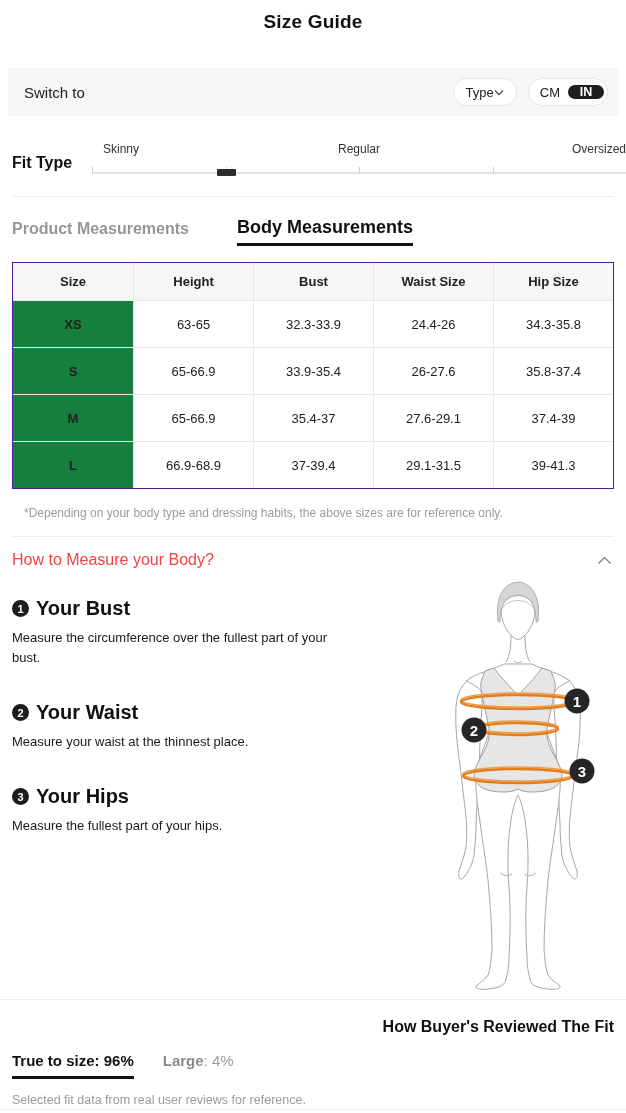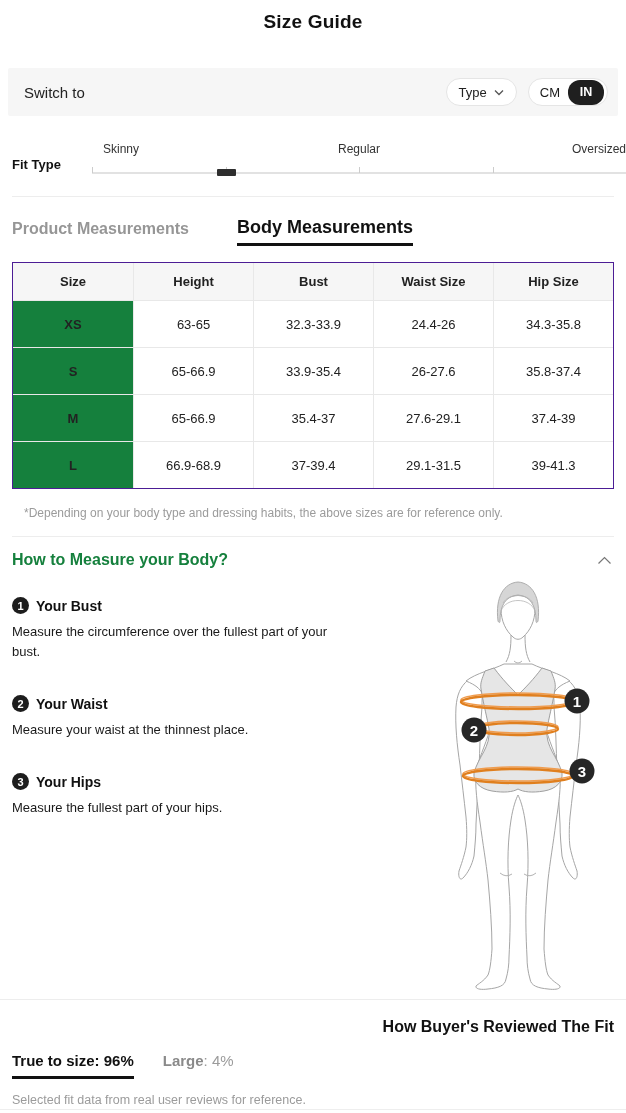--- a/index.html
+++ b/index.html
@@ -8,30 +8,30 @@
 
   
   .title { text-align:center; font-size:19px; font-weight:bold; color:#111; padding-top:11px; letter-spacing:.2px; }
 
   
   .switch-bar { margin:35px 8px 0 8px; height:48px; background:#f6f6f6; border-radius:2px;
     display:flex; align-items:center; padding:0 10px 0 16px; }
   .switch-label { font-size:15px; color:#222; flex:1; }
   .pill { background:#fff; border:1px solid #e5e5e5; border-radius:15px; height:28px;
     display:flex; align-items:center; font-size:13px; color:#222; }
-  .type-pill { padding:0 12px; gap:7px; margin-right:11px; cursor:pointer; }
+  .type-pill { padding:0 12px; margin-right:11px; cursor:pointer; }
   .chev-down { width:10px; height:7px; display:block; }
   .unit-pill { padding:0 3px 0 11px; gap:8px; cursor:pointer; }
   .unit-cm { color:#1a1a1a; }
-  .unit-in { background:#1f1f1f; color:#fff; border-radius:12px; height:25px; min-width:36px;
+  .unit-in { background:#1f1f1f; color:#fff; border-radius:12px; height:14px; min-width:36px;
     display:flex; align-items:center; justify-content:center; font-size:12.5px; font-weight:bold; }
 
   
   .fit-row { margin:26px 0 0 12px; display:flex; }
-  .fit-label { font-size:13px; font-weight:bold; color:#111; align-self:flex-end; padding-bottom:2px; width:80px; }
+  .fit-label { font-size:16px; font-weight:bold; color:#111; align-self:flex-end; padding-bottom:2px; width:80px; }
   .slider-wrap { flex:1; }
   .slider-labels { position:relative; height:18px; font-size:12px; color:#333; }
   .sl-skinny { position:absolute; left:0; top:0;margin-left:11px; }
   .sl-regular { position:absolute; left:50%; transform:translateX(-50%); top:0; }
   .sl-oversized { position:absolute; right:0; top:0; }
   .slider-track { position:relative; margin-top:12px; height:2px; background:#e2e2e2; }
   .tick { position:absolute; width:1px; height:6px; background:#ccc; top:-5px; }
   .slider-handle { position:absolute; width:19px; height:7px; background:#2e2e2e; border-radius:1px;
     top:-3px; left:calc(var(--pct,25%) - 9px); cursor:pointer; }
 
@@ -54,28 +54,28 @@
   .t-head .t-cell { height:37px; font-weight:bold; background:#f6f6f6; }
   .t-body .t-cell { height:46px; background:#fff; }
   .t-body .t-cell.size-col { background:#15803d; font-weight:bold; }
 
   .disclaimer { margin:17px 12px 0 24px; font-size:12px; color:#9b9b9b; }
   .div2 { margin-top:16px; }
 
   
   .measure-section { position:relative; padding:14px 12px 0 12px; height:462px; }
   .measure-head { display:flex; align-items:center; justify-content:space-between; }
-  .measure-title { font-size:16px; color:#15803d;font-weight:bold; }
+  .measure-title { font-size:16px; color:#ef4444; }
   .chev-up { width:15px; height:9px; display:block; margin-right:2px; cursor:pointer; }
   .measure-items { width:345px; margin-top:28px; }
   .m-item { margin-bottom:33px; }
   .m-title-row { display:flex; align-items:center; gap:7px; }
   .m-badge { width:17px; height:17px; border-radius:50%; background:#1d1d1d; color:#fff;
     font-size:11px; font-weight:bold; display:flex; align-items:center; justify-content:center; }
-  .m-title { font-size:14px; font-weight:bold; color:#111; }
+  .m-title { font-size:20px; font-weight:bold; color:#111; }
   .m-desc { margin-top:8px; font-size:13px; color:#1a1a1a; line-height:1.55; }
   .figure-svg { position:absolute; top:40px; right:0; }
 
   .div3 { margin:0 0; }
 
   
   .fit-review { padding:18px 12px 0 12px; }
   .review-title { font-size:16px; font-weight:bold; color:#111;text-align:right; }
   .stats-row { display:flex; align-items:flex-start; gap:29px; margin-top:16px; }
   .stat { font-size:15px; }

